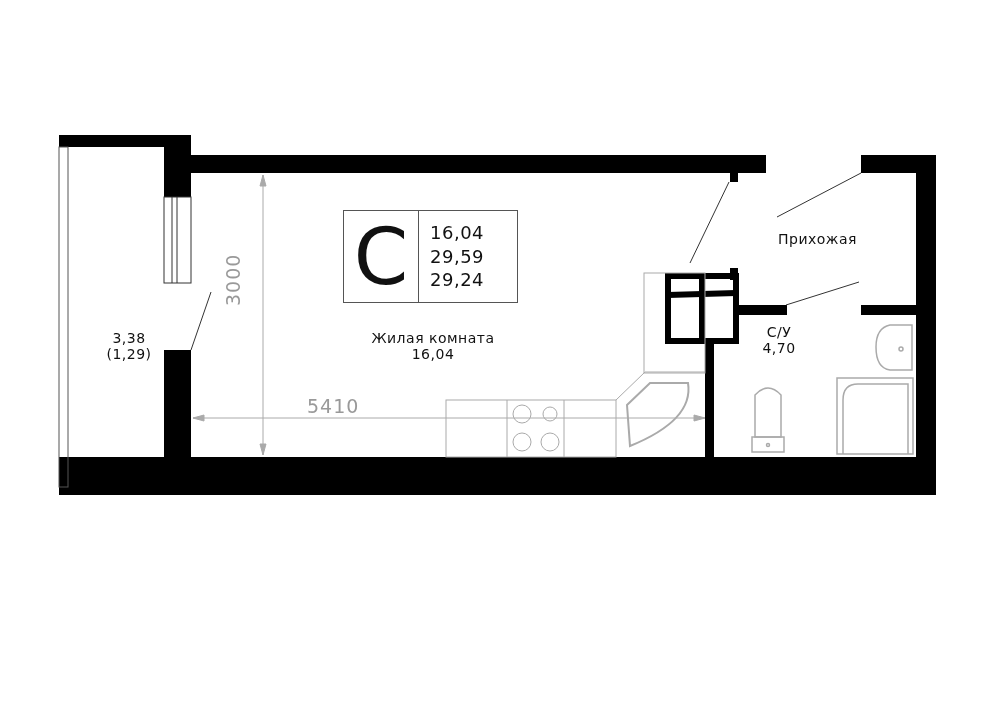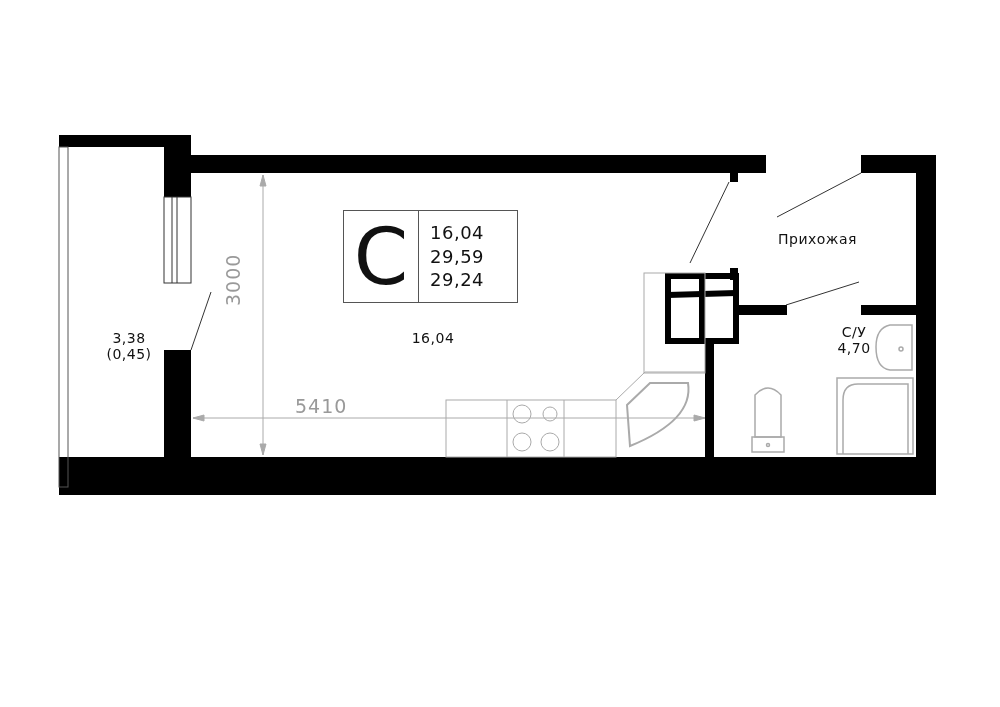--- a/index.html
+++ b/index.html
@@ -115,31 +115,32 @@
 <div class="badge">
   <div class="badge-letter">С</div>
   <div class="badge-vals">
     <span>16,04</span>
     <span>29,59</span>
     <span>29,24</span>
   </div>
 </div>
 
 <div class="lbl room-label" style="left:318px; top:330px; width:230px;">
+  <div>Жилая комната</div>
   <div>16,04</div>
 </div>
 
 <div class="lbl room-label" style="left:745px; top:231px; width:145px;">
   <div>Прихожая</div>
 </div>
 
-<div class="lbl room-label" style="left:819px; top:324px; width:70px;">
+<div class="lbl room-label" style="left:744px; top:324px; width:70px;">
   <div>С/У</div>
   <div>4,70</div>
 </div>
 
 <div class="lbl room-label" style="left:84px; top:283px; width:90px;margin-top:47px;">
   <div>3,38</div>
-  <div>(0,45)</div>
+  <div>(1,29)</div>
 </div>
 
-<div class="dim" style="left:295px; top:395px;">5410</div>
+<div class="dim" style="left:307px; top:395px;">5410</div>
 <div class="dim" style="left:222px; top:306px; transform: rotate(-90deg); transform-origin: left top;">3000</div>
 
 </body></html>

